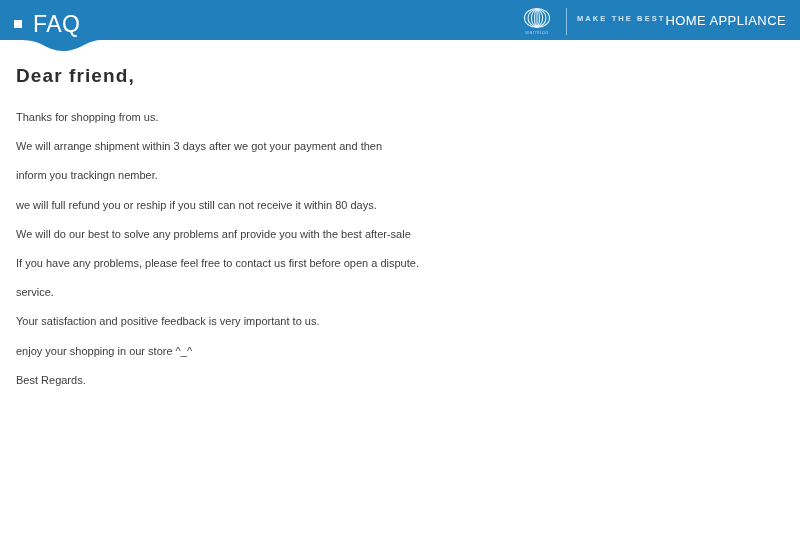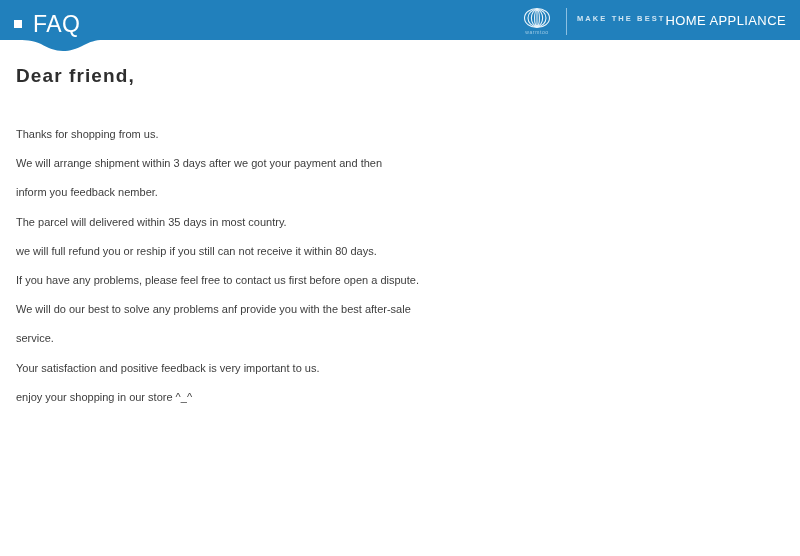--- a/index.html
+++ b/index.html
@@ -110,21 +110,21 @@
     top: 66px;
     right: 10px;
     color: #3b3b3b;
     font-family: "Liberation Sans", sans-serif;
   }
   #greeting {
     font-size: 19px;
     font-weight: 700;
     letter-spacing: 1.1px;
     color: #2e2e2e;
-    margin: 0 0 33px 0;
+    margin: 0 0 16px 0;
     line-height: 1.1;
   }
   .faq-line {
     font-size: 11px;
     line-height: 29.2px;
     color: #3d3d3d;
     white-space: pre;
     font-weight: 400;
   }
 </style>
@@ -169,22 +169,22 @@
       <span id="brand-tagline-bottom">HOME APPLIANCE</span>
     </div>
   </div>
 </div>
 
 <div id="faq-body">
   <div id="greeting">Dear friend,</div>
   <div id="faq-lines">
       <div class="faq-line">Thanks for shopping from us.</div>
       <div class="faq-line">We will arrange shipment within 3 days after we got your payment and then</div>
-      <div class="faq-line">inform you feedback nember.</div>
-      <div class="faq-line">The parcel will delivered within 35 days in most country.</div>
+      <div class="faq-line">inform you trackingn nember.</div>
       <div class="faq-line">we will full refund you or reship if you still can not receive it within 80 days.</div>
+      <div class="faq-line">We will do our best to solve any problems anf provide you with the best after-sale</div>
       <div class="faq-line">If you have any problems, please feel free to contact us first before open a dispute.</div>
-      <div class="faq-line">We will do our best to solve any problems anf provide you with the best after-sale</div>
       <div class="faq-line">service.</div>
       <div class="faq-line">Your satisfaction and positive feedback is very important to us.</div>
       <div class="faq-line">enjoy your shopping in our store ^_^</div>
+      <div class="faq-line">Best Regards.</div>
     </div>
 </div>
 
 </body></html>

